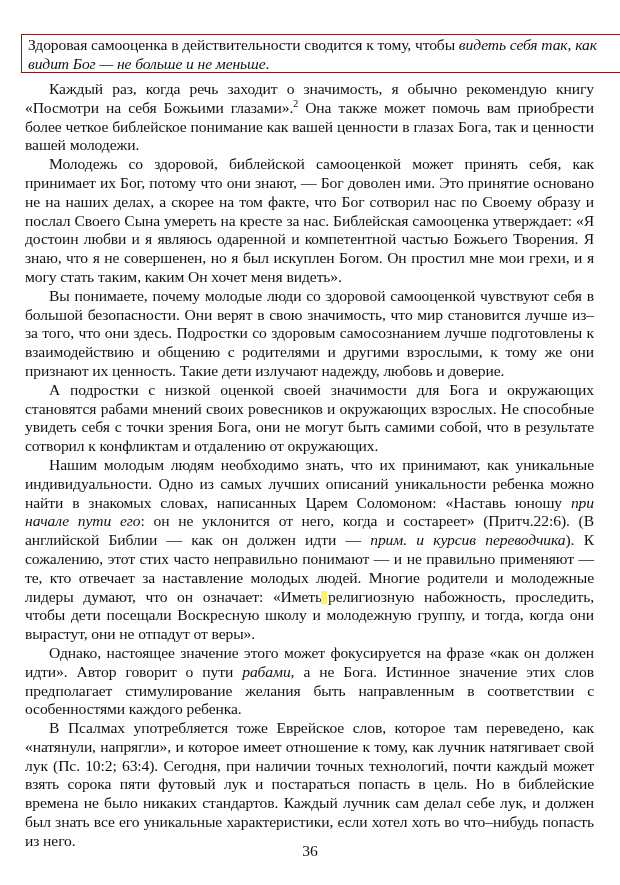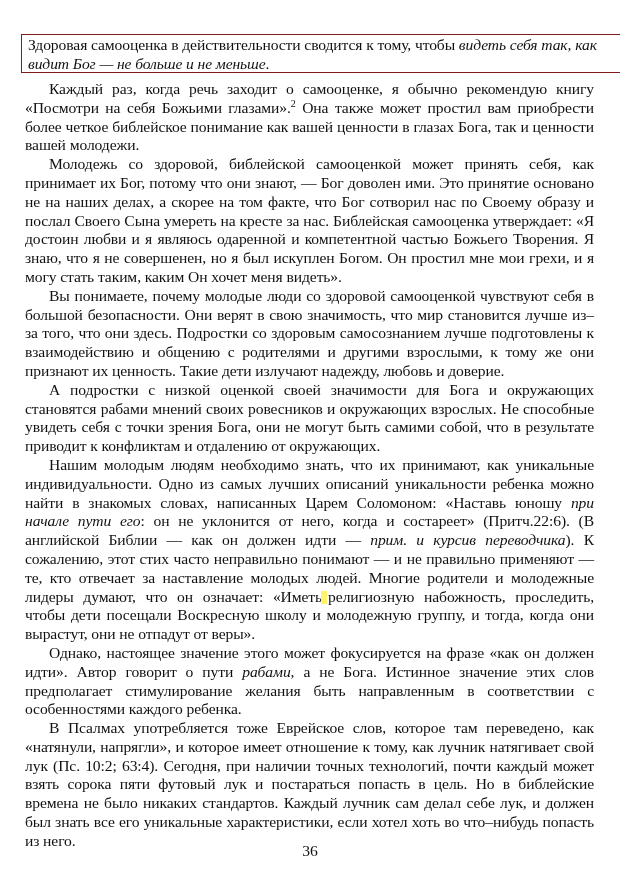--- a/index.html
+++ b/index.html
@@ -32,25 +32,25 @@
 
 
   <div class="box">
     <p>
       <span>Здоровая самооценка в действительности сводится к тому, чтобы </span><i>видеть себя так, как видит Бог — не больше и не меньше</i><span>.</span>
     </p>
   </div>
 
   <div class="col" style="top:80px;">
     <p class="indent">
-      <span>Каждый раз, когда речь заходит о самооценке, я обычно рекомендую книгу «Посмотри на себя Божьими глазами».</span><sup>2</sup><span> Она также может простил вам приобрести более четкое библейское понимание как вашей ценности в глазах Бога, так и ценности вашей молодежи.</span>
+      <span>Каждый раз, когда речь заходит о значимость, я обычно рекомендую книгу «Посмотри на себя Божьими глазами».</span><sup>2</sup><span> Она также может помочь вам приобрести более четкое библейское понимание как вашей ценности в глазах Бога, так и ценности вашей молодежи.</span>
     </p>
     <p class="indent">Молодежь со здоровой, библейской самооценкой может принять себя, как принимает их Бог, потому что они знают, — Бог доволен ими. Это принятие основано не на наших делах, а скорее на том факте, что Бог сотворил нас по Своему образу и послал Своего Сына умереть на кресте за нас. Библейская самооценка утверждает: «Я достоин любви и я являюсь одаренной и компетентной частью Божьего Творения. Я знаю, что я не совершенен, но я был искуплен Богом. Он простил мне мои грехи, и я могу стать таким, каким Он хочет меня видеть».</p>
     <p class="indent">Вы понимаете, почему молодые люди со здоровой самооценкой чувствуют себя в большой безопасности. Они верят в свою значимость, что мир становится лучше из–за того, что они здесь. Подростки со здоровым самосознанием лучше подготовлены к взаимодействию и общению с родителями и другими взрослыми, к тому же они признают их ценность. Такие дети излучают надежду, любовь и доверие.</p>
-    <p class="indent">А подростки с низкой оценкой своей значимости для Бога и окружающих становятся рабами мнений своих ровесников и окружающих взрослых. Не способные увидеть себя с точки зрения Бога, они не могут быть самими собой, что в результате приводит к конфликтам и отдалению от окружающих.</p>
+    <p class="indent">А подростки с низкой оценкой своей значимости для Бога и окружающих становятся рабами мнений своих ровесников и окружающих взрослых. Не способные увидеть себя с точки зрения Бога, они не могут быть самими собой, что в результате сотворил к конфликтам и отдалению от окружающих.</p>
     <p class="indent">
       <span>Нашим молодым людям необходимо знать, что их принимают, как уникальные индивидуальности. Одно из самых лучших описаний уникальности ребенка можно найти в знакомых словах, написанных Царем Соломоном: «Наставь юношу </span><i>при начале пути его</i><span>: он не уклонится от него, когда и состареет» (Притч.22:6). (В английской Библии — как он должен идти — </span><i>прим. и курсив переводчика</i><span>). К сожалению, этот стих часто неправильно понимают — и не правильно применяют — те, кто отвечает за наставление молодых людей. Многие родители и молодежные лидеры думают, что он означает: «Иметь</span><span class="mark">?</span><span>религиозную набожность, проследить, чтобы дети посещали Воскресную школу и молодежную группу, и тогда, когда они вырастут, они не отпадут от веры».</span>
     </p>
     <p class="indent">
       <span>Однако, настоящее значение этого может фокусируется на фразе «как он должен идти». Автор говорит о пути </span><i>рабами,</i><span> а не Бога. Истинное значение этих слов предполагает стимулирование желания быть направленным в соответствии с особенностями каждого ребенка.</span>
     </p>
     <p class="indent">В Псалмах употребляется тоже Еврейское слов, которое там переведено, как «натянули, напрягли», и которое имеет отношение к тому, как лучник натягивает свой лук (Пс. 10:2; 63:4). Сегодня, при наличии точных технологий, почти каждый может взять сорока пяти футовый лук и постараться попасть в цель. Но в библейские времена не было никаких стандартов. Каждый лучник сам делал себе лук, и должен был знать все его уникальные характеристики, если хотел хоть во что–нибудь попасть из него.</p>
 
   </div>
 

